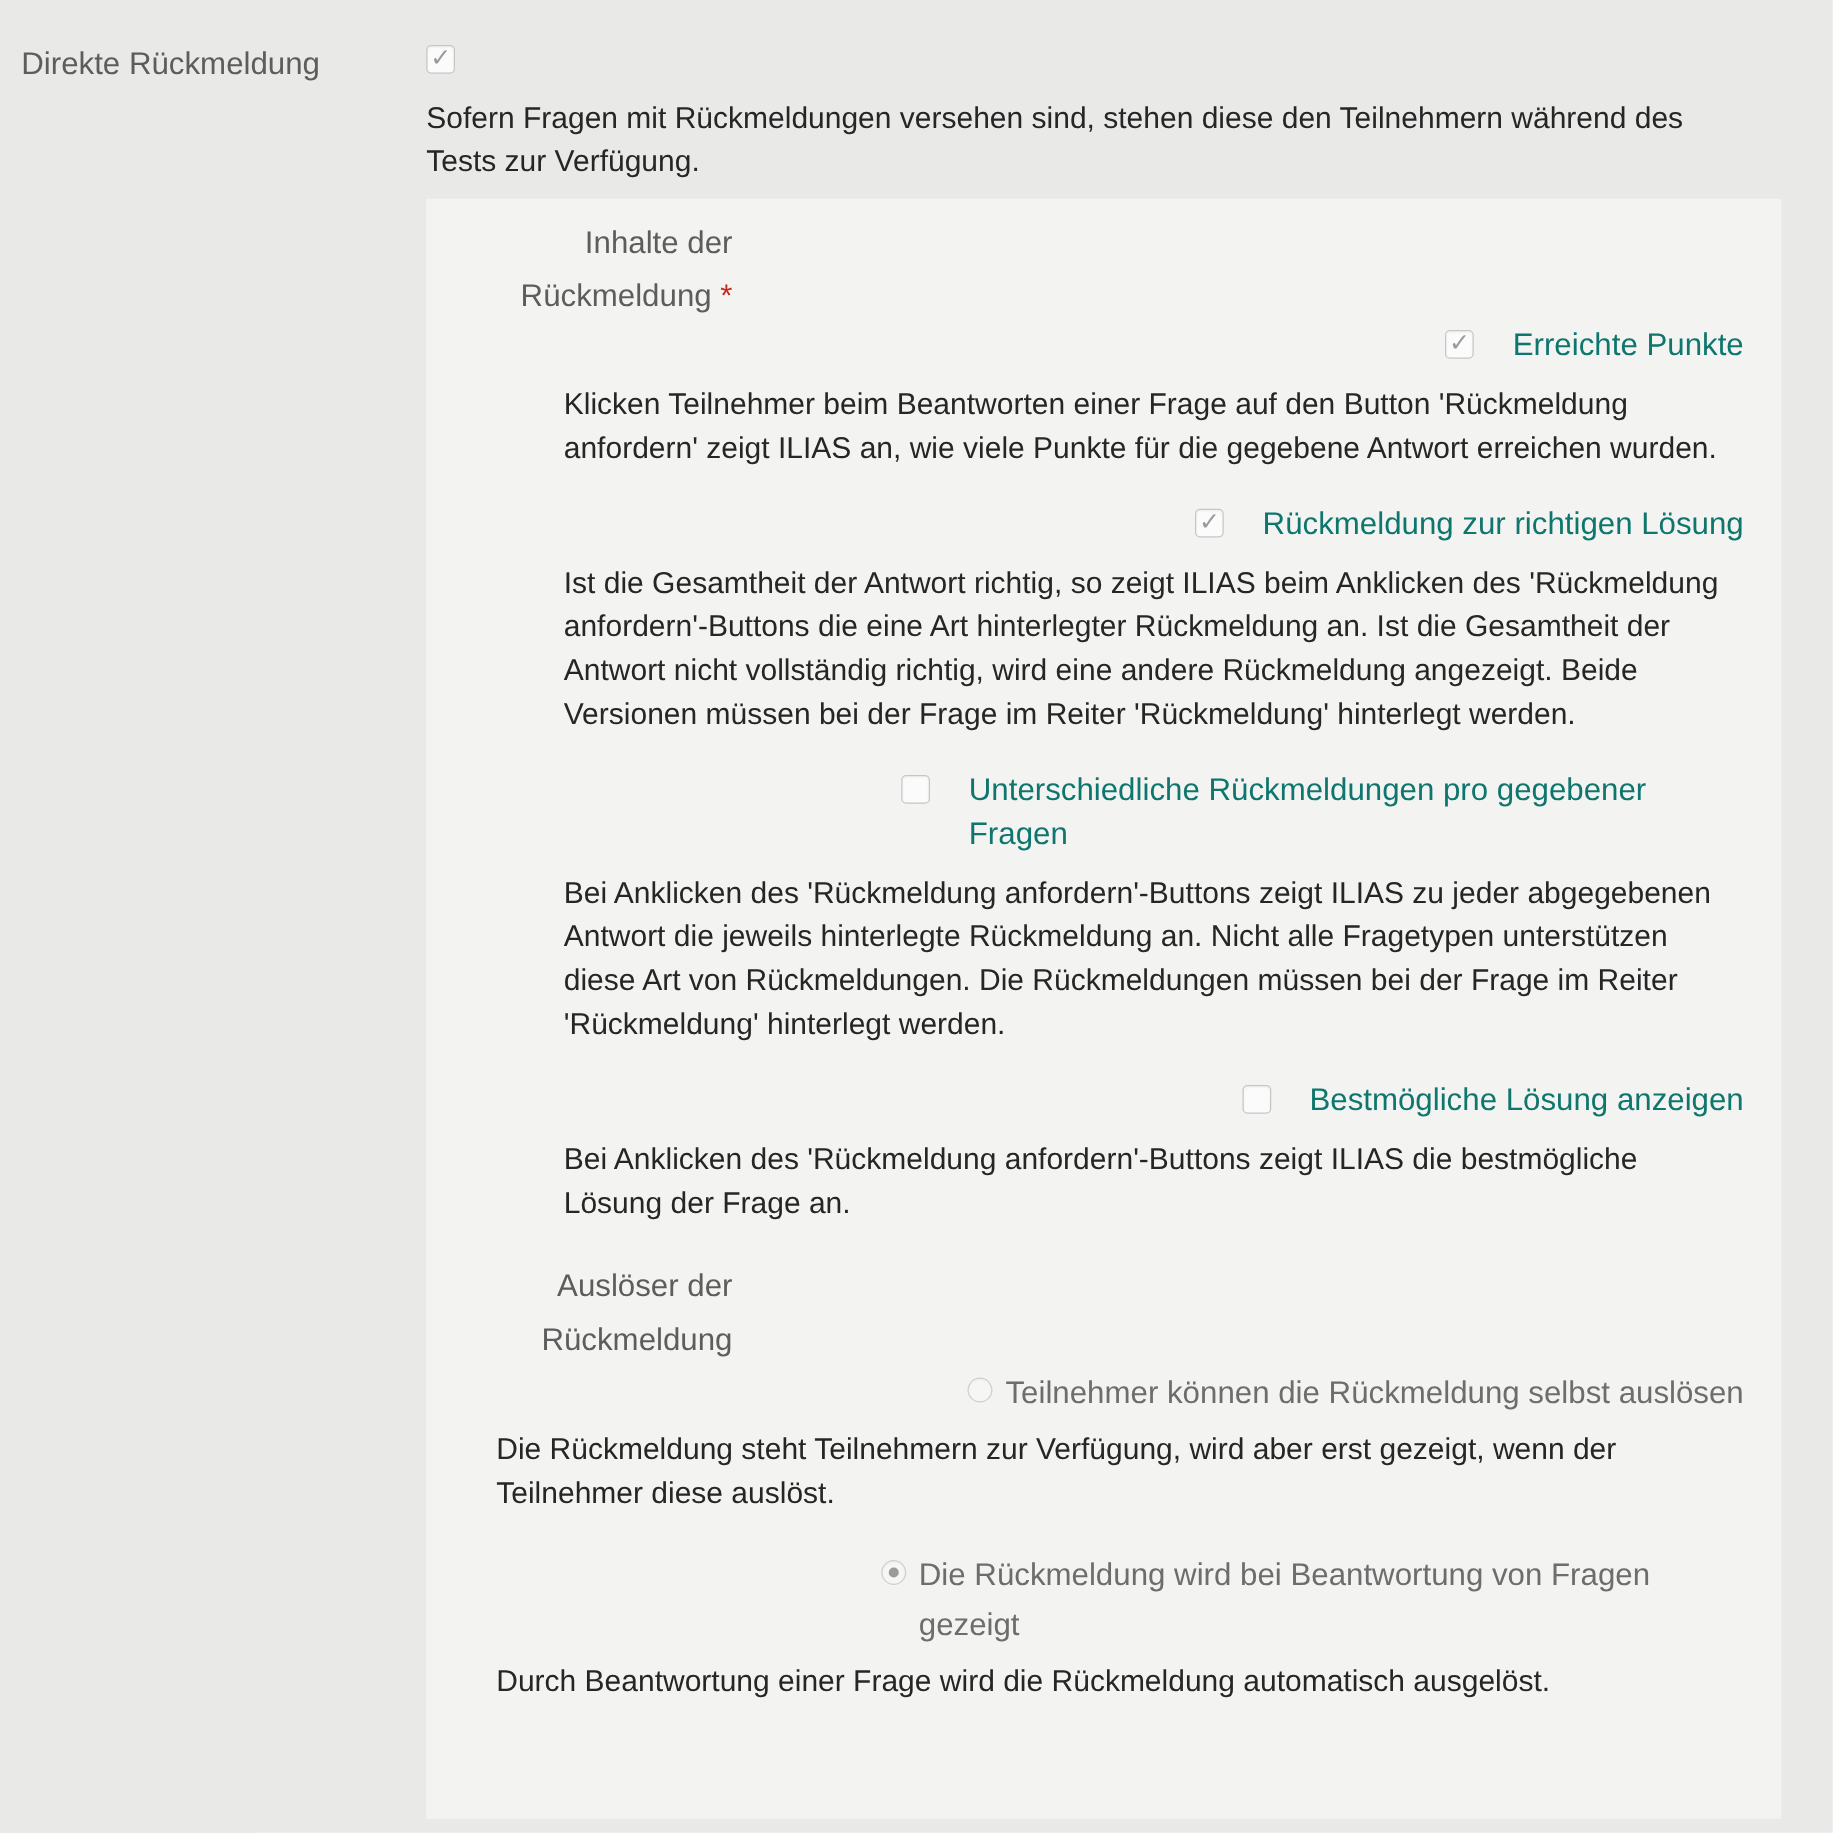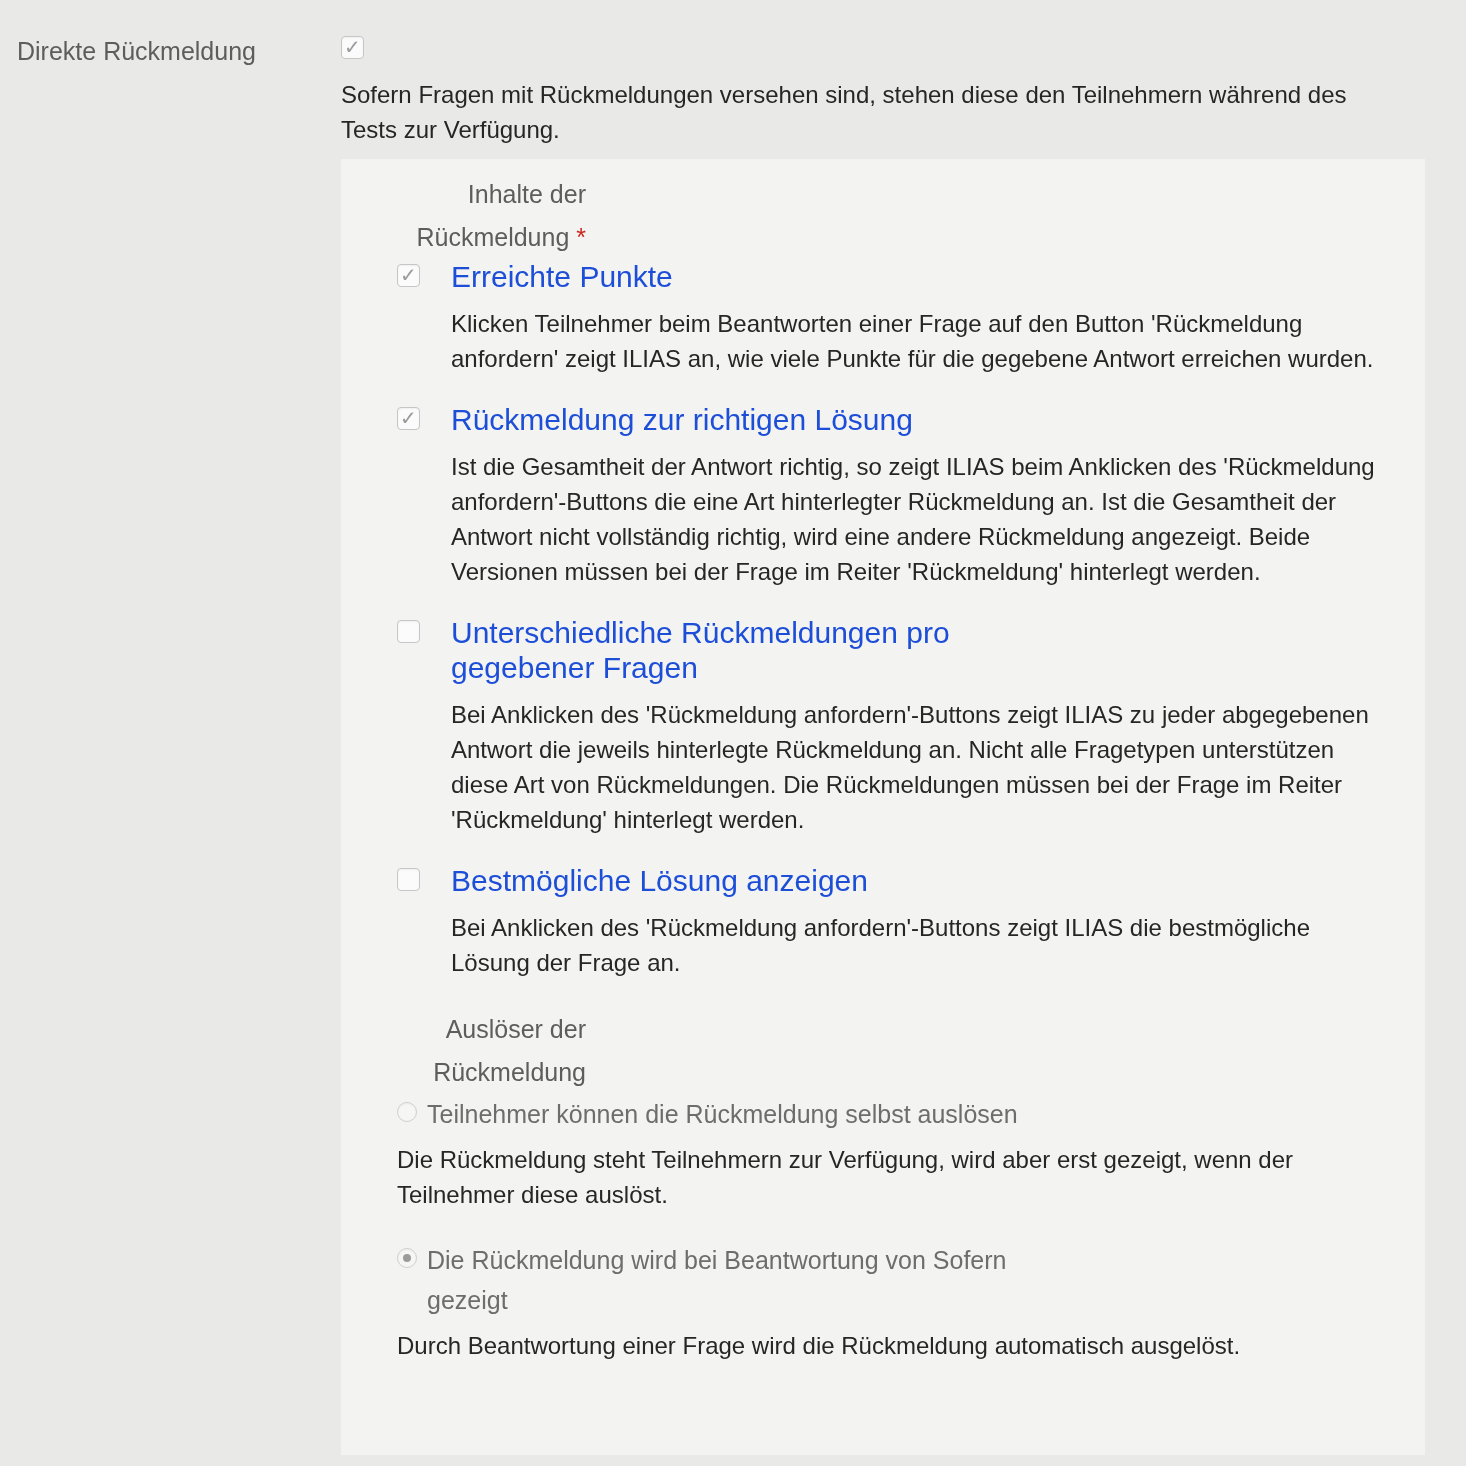--- a/index.html
+++ b/index.html
@@ -1,15 +1,15 @@
 <!DOCTYPE html>
 <html lang="de"><head>
 <meta charset="utf-8">
 <style>
-  * { margin:0; padding:0; box-sizing:border-box; }
+  * { margin:0; padding:0; box-sizing:border-box;justify-content:flex-end; }
   html,body { width:1466px; height:1466px; }
   body {
     background:#e9e9e8;
     font-family:"Liberation Sans","DejaVu Sans",sans-serif;
     color:#262626;
     overflow:hidden;
   }
   .form-row { display:flex; padding-top:36px; }
   .label-col {
     width:341px; flex:none; padding-left:17px;
@@ -62,22 +62,22 @@
     width:245px; flex:none; text-align:right;
     color:#5d5d5d; font-size:25px; line-height:43px;
   }
   .req { color:#c8281e; }
   .subcontent { flex:1; min-width:0; margin-left:56px; padding-right:30px; }
 
   .opt { margin-bottom:26px; }
   .opt-head { display:flex; align-items:flex-start; }
   .opt-head .checkbox { margin-top:5px; }
   .opt-label {
-    margin-left:31px; color:#1d4ed8;
-    font-size:30px; line-height:35px; max-width:620px;
+    margin-left:31px; color:#0f766e;
+    font-size:25px; line-height:35px; max-width:620px;
   }
   .opt .byline { margin-left:54px; margin-top:12px; }
 
   .ropt { margin-bottom:28px; }
   .ropt-head { display:flex; align-items:flex-start; }
   .ropt-label {
     margin-left:10px; color:#6d6d6d;
     font-size:25px; line-height:40px; max-width:660px;
   }
   .ropt .byline { margin-top:8px; }
@@ -161,21 +161,21 @@
               <span class="ropt-label">Teilnehmer können die Rückmeldung selbst auslösen</span>
             </div>
             <p class="byline">Die Rückmeldung steht Teilnehmern zur Verfügung, wird aber erst gezeigt, wenn der Teilnehmer diese auslöst.</p>
           </div>
 
           <div class="ropt">
             <div class="ropt-head">
               <span class="radio on">
                 <span class="radio-dot"></span>
               </span>
-              <span class="ropt-label">Die Rückmeldung wird bei Beantwortung von Sofern gezeigt</span>
+              <span class="ropt-label">Die Rückmeldung wird bei Beantwortung von Fragen gezeigt</span>
             </div>
             <p class="byline">Durch Beantwortung einer Frage wird die Rückmeldung automatisch ausgelöst.</p>
           </div>
 
         </div>
       </div>
 
     </div>
   </div>
 </div>

